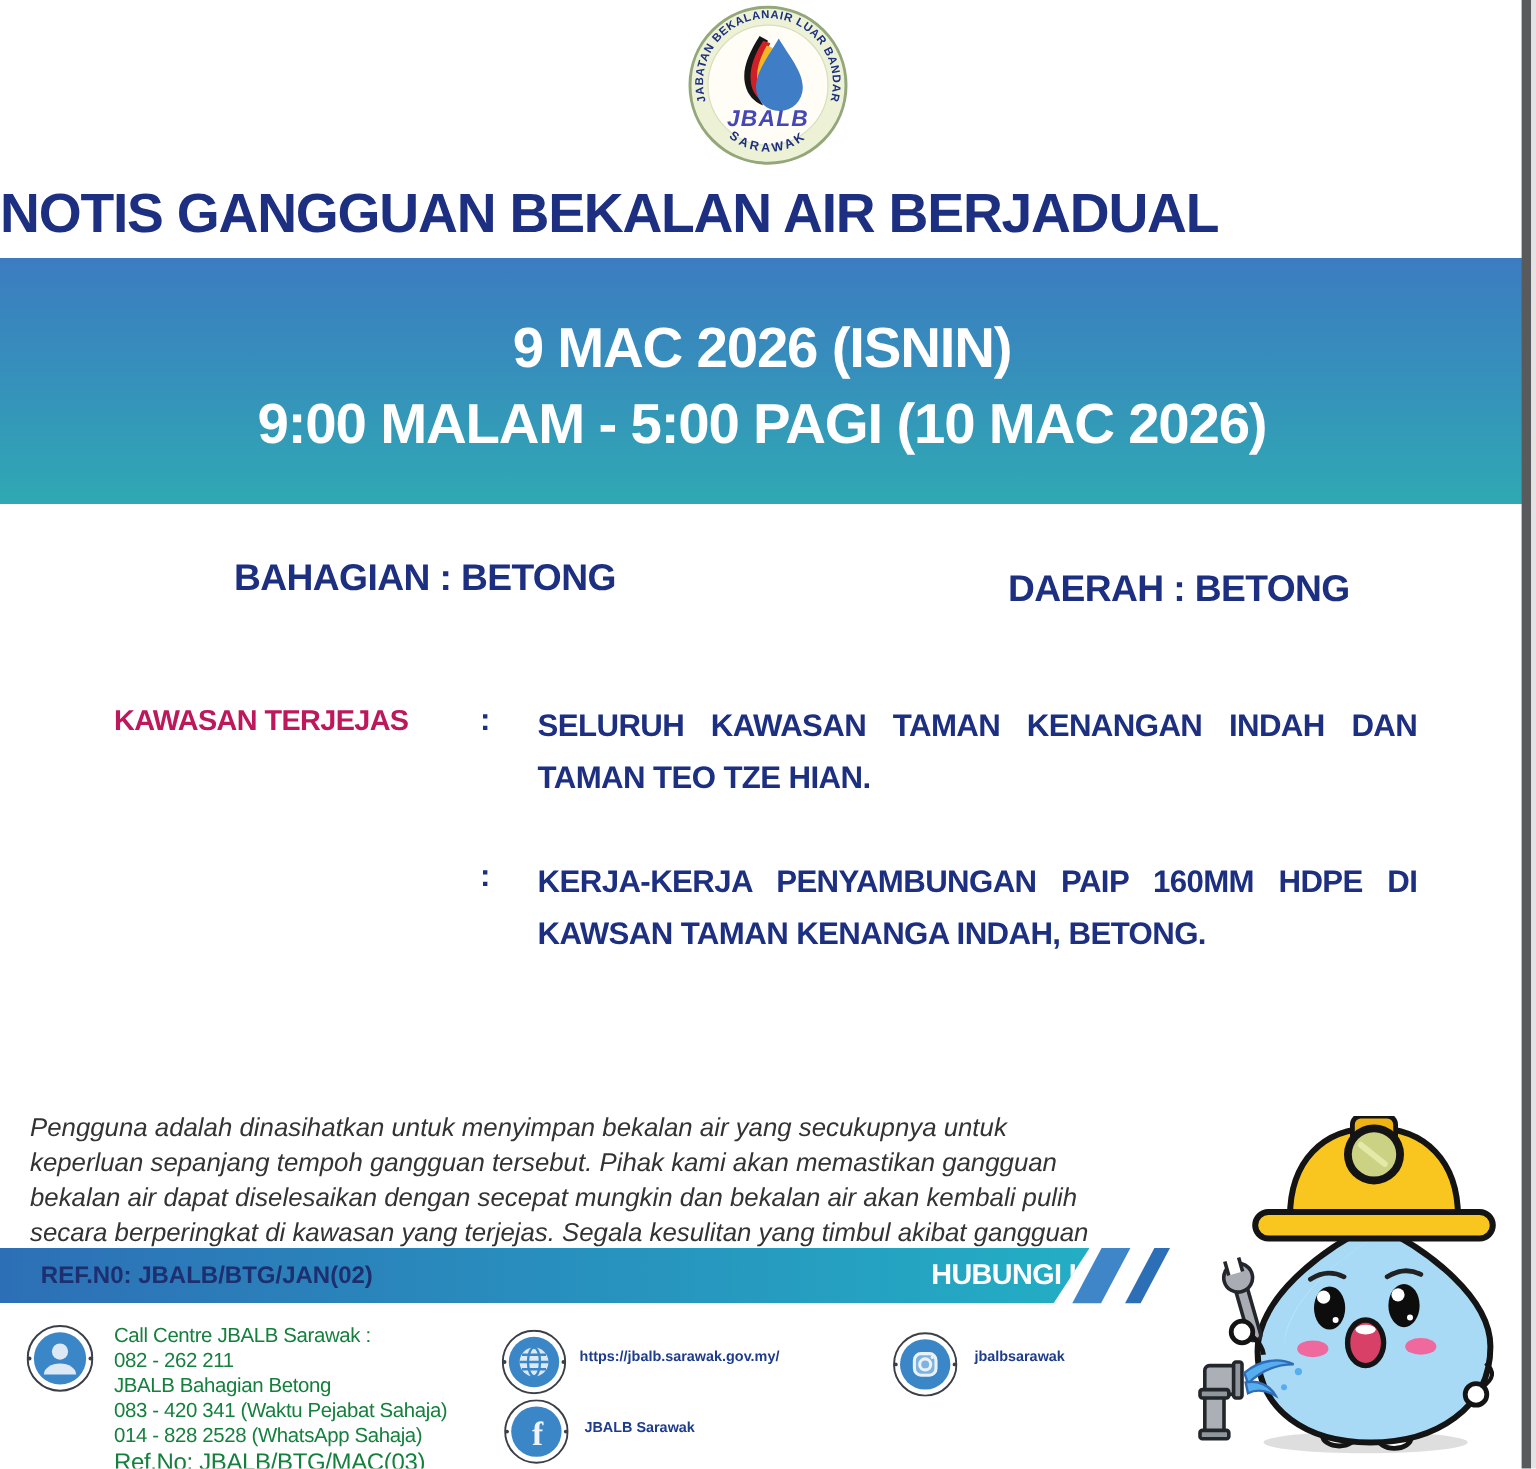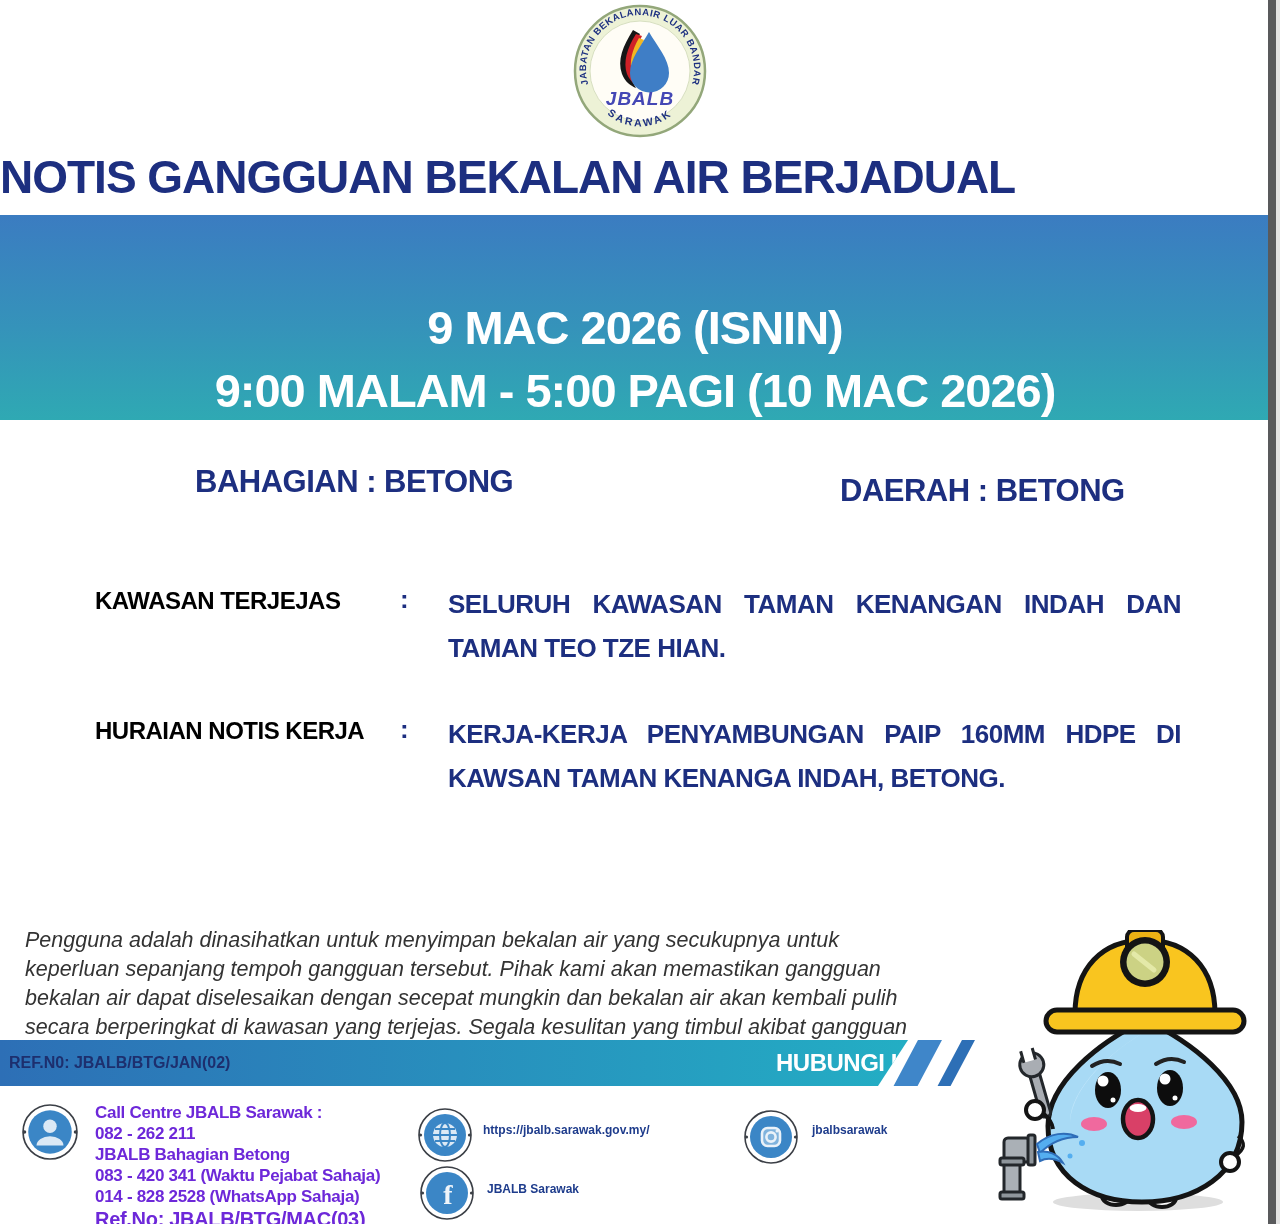--- a/index.html
+++ b/index.html
@@ -4,42 +4,42 @@
 <style>
   html,body{margin:0;padding:0;background:#fff;}
   #page{position:relative;width:1280px;height:1224px;background:#ffffff;overflow:hidden;
         font-family:"Liberation Sans",sans-serif;}
   .abs{position:absolute;}
   #title{left:0;top:150px;width:1270px;font-size:46px;font-weight:700;
          letter-spacing:-1px;color:#1d2f80;}
   #band{left:0;top:215px;width:1270px;height:205px;
         background:linear-gradient(180deg,#3b7cc1 0%,#3593ba 55%,#2fa9b3 100%);}
   .band-line{position:absolute;left:0;width:100%;text-align:center;color:#ffffff;
-             font-size:47px;font-weight:700;letter-spacing:-1px;margin-top:38px;}
+             font-size:47px;font-weight:700;letter-spacing:-1px;}
   #band-line1{top:47px;}
   #band-line2{top:110px;}
   .region-txt{font-size:31px;font-weight:700;letter-spacing:-0.5px;color:#1d2f80;margin-left:20px;}
-  .detail-label{font-size:24px;font-weight:700;letter-spacing:-0.5px;color:#000000;}
+  .detail-label{font-size:24px;font-weight:700;letter-spacing:-0.5px;color:#be185d;}
   .detail-colon{font-size:26px;font-weight:700;color:#1d2f80;}
   .detail-value{width:733px;font-size:26px;font-weight:700;letter-spacing:-0.5px;
                 line-height:44px;color:#1d2f80;}
   .stretch{text-align:justify;text-align-last:justify;}
   #advisory{left:25px;top:926px;width:908px;font-size:21.5px;font-style:italic;
             line-height:29px;color:#333333;}
   #footer-bar{left:0;top:1040px;width:908px;height:46px;
               background:linear-gradient(90deg,#2d6fb6 0%,#23aec4 100%);
               clip-path:polygon(0 0,908px 0,878px 46px,0 46px);}
-  #ref-no{position:absolute;left:9px;top:0;height:46px;line-height:46px;
-          font-size:16px;font-weight:700;color:#1d2f6e;}
+  #ref-no{position:absolute;left:34px;top:0;height:46px;line-height:46px;
+          font-size:20px;font-weight:700;color:#1d2f6e;}
   #hubungi{position:absolute;left:0;top:0;width:950px;height:46px;line-height:46px;
            text-align:right;font-size:24px;font-weight:700;color:#ffffff;letter-spacing:-0.5px;}
   .stripe{position:absolute;top:1040px;height:46px;transform:skewX(-28deg);transform-origin:top left;}
   #stripe-1{left:918px;width:24px;background:#3f86c9;}
   #stripe-2{left:962px;width:13px;background:#2d6fb6;}
-  .contact-line{font-size:17px;font-weight:700;letter-spacing:-0.3px;color:#6d28d9;
+  .contact-line{font-size:17px;font-weight:400;letter-spacing:-0.3px;color:#15803d;
                 line-height:21px;white-space:nowrap;}
   .contact-line.big{font-size:20px;line-height:24px;}
   .social-txt{font-size:12px;font-weight:700;color:#1e3c8c;white-space:nowrap;}
   #edge-dark{left:1268px;top:0;width:8px;height:1224px;background:#595a5c;}
   #edge-light{left:1276px;top:0;width:4px;height:1224px;background:#e3e3e3;}
 </style>
 </head>
 <body>
 
 <div id="page">
@@ -76,21 +76,20 @@
   <div class="abs region-txt" style="left:175px;top:464px">BAHAGIAN : BETONG</div>
   <div class="abs region-txt" style="left:820px;top:473px">DAERAH : BETONG</div>
 
   <div class="abs detail-label" style="left:95px;top:587px">KAWASAN TERJEJAS</div>
   <div class="abs detail-colon" style="left:400px;top:584px">:</div>
   <div class="abs detail-value" style="left:448px;top:582px">
     <div class="stretch">SELURUH KAWASAN TAMAN KENANGAN INDAH DAN</div>
     <div>TAMAN TEO TZE HIAN.</div>
   </div>
 
-  <div class="abs detail-label" style="left:95px;top:717px">HURAIAN NOTIS KERJA</div>
   <div class="abs detail-colon" style="left:400px;top:714px">:</div>
   <div class="abs detail-value" style="left:448px;top:712px">
     <div class="stretch">KERJA-KERJA PENYAMBUNGAN PAIP 160MM HDPE DI</div>
     <div>KAWSAN TAMAN KENANGA INDAH, BETONG.</div>
   </div>
 
   <div id="advisory" class="abs">Pengguna adalah dinasihatkan untuk menyimpan bekalan air yang secukupnya untuk keperluan sepanjang tempoh gangguan tersebut. Pihak kami akan memastikan gangguan bekalan air dapat diselesaikan dengan secepat mungkin dan bekalan air akan kembali pulih secara berperingkat di kawasan yang terjejas. Segala kesulitan yang timbul akibat gangguan ini adalah sangat dikesali.</div>
 
   <div id="footer-bar" class="abs">
     <div id="ref-no">REF.N0: JBALB/BTG/JAN(02)</div>

